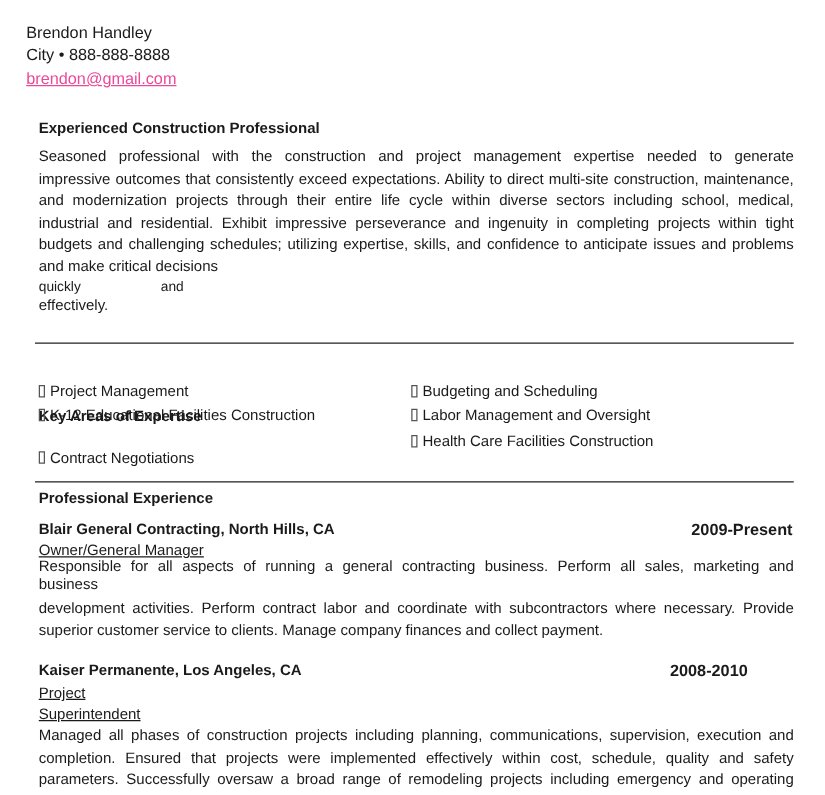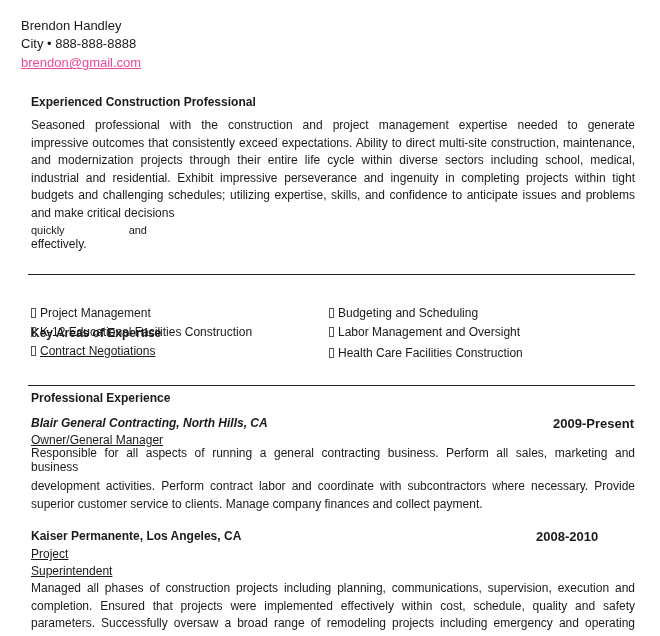--- a/index.html
+++ b/index.html
@@ -39,31 +39,31 @@
 <div class="abs jline left" style="top:205px;">and make critical decisions</div>
 <div class="abs" style="top:222px; left:31px; width:116px; font-size:11px; line-height:16px; text-align:justify; text-align-last:justify; white-space:nowrap;">quickly and</div>
 <div class="abs" style="top:236px; left:31px; font-size:12px; line-height:16px; white-space:nowrap;">effectively.</div>
 
 <div class="abs line" style="top:274px;"></div>
 
 <div class="abs h" style="top:298px;margin-top:28px;">Key Areas of Expertise</div>
 
 <div class="abs skill" style="top:306px; left:31px;"><span class="bullet"></span><span>Project Management</span></div>
 <div class="abs skill" style="top:325px; left:31px;"><span class="bullet"></span><span>K-12 Educational Facilities Construction</span></div>
-<div class="abs skill" style="top:344px; left:31px;text-decoration:underline;"><span class="bullet"></span><span>Contract Negotiations</span></div>
+<div class="abs skill" style="top:359px; left:31px;"><span class="bullet"></span><span>Contract Negotiations</span></div>
 
 <div class="abs skill" style="top:306px; left:329px;"><span class="bullet"></span><span>Budgeting and Scheduling</span></div>
 <div class="abs skill" style="top:325px; left:329px;"><span class="bullet"></span><span>Labor Management and Oversight</span></div>
 <div class="abs skill" style="top:346px; left:329px;"><span class="bullet"></span><span>Health Care Facilities Construction</span></div>
 
 <div class="abs line" style="top:385px;"></div>
 
 <div class="abs h" style="top:391px;">Professional Experience</div>
 
-<div class="abs h" style="top:416px;font-style:italic;">Blair General Contracting, North Hills, CA</div>
+<div class="abs h" style="top:416px;">Blair General Contracting, North Hills, CA</div>
 <div class="abs date" style="top:416px; right:26px;">2009-Present</div>
 <div class="abs role" style="top:433px;">Owner/General Manager</div>
 <div class="abs jline" style="top:445px;">Responsible for all aspects of running a general contracting business. Perform all sales, marketing and</div>
 <div class="abs" style="top:460px; left:31px; font-size:12px; line-height:15px;">business</div>
 <div class="abs jline" style="top:478px;">development activities. Perform contract labor and coordinate with subcontractors where necessary. Provide</div>
 <div class="abs jline left" style="top:496px;">superior customer service to clients. Manage company finances and collect payment.</div>
 
 <div class="abs h" style="top:529px;">Kaiser Permanente, Los Angeles, CA</div>
 <div class="abs date" style="top:529px; left:536px;">2008-2010</div>
 <div class="abs role" style="top:547px;">Project</div>

